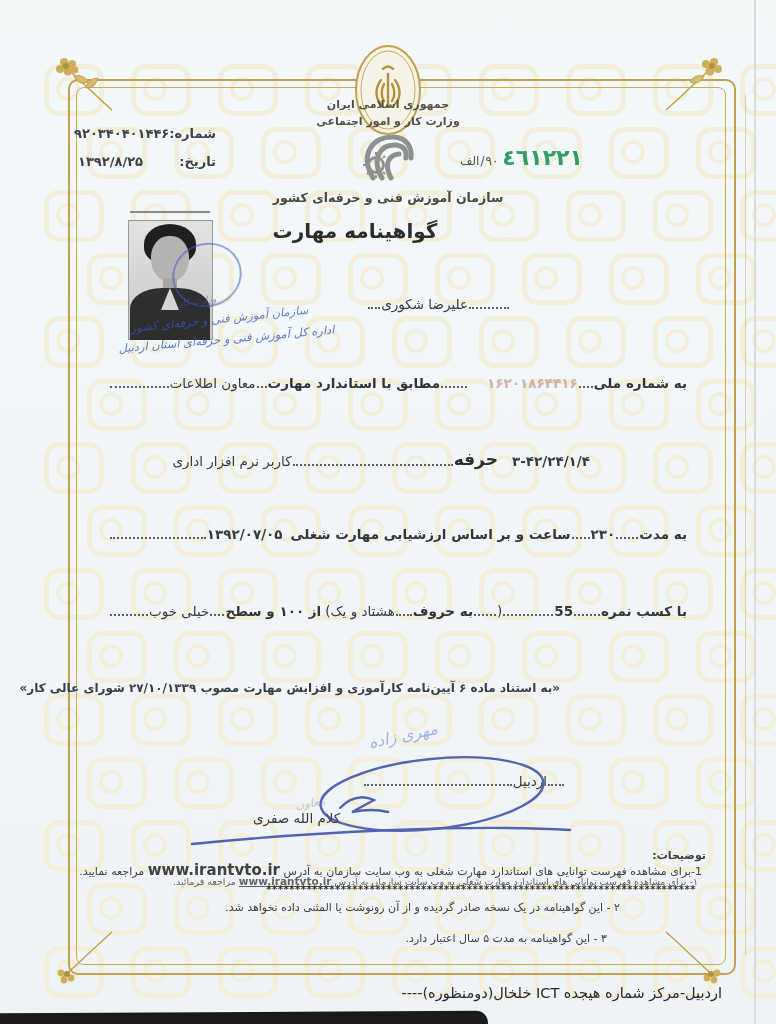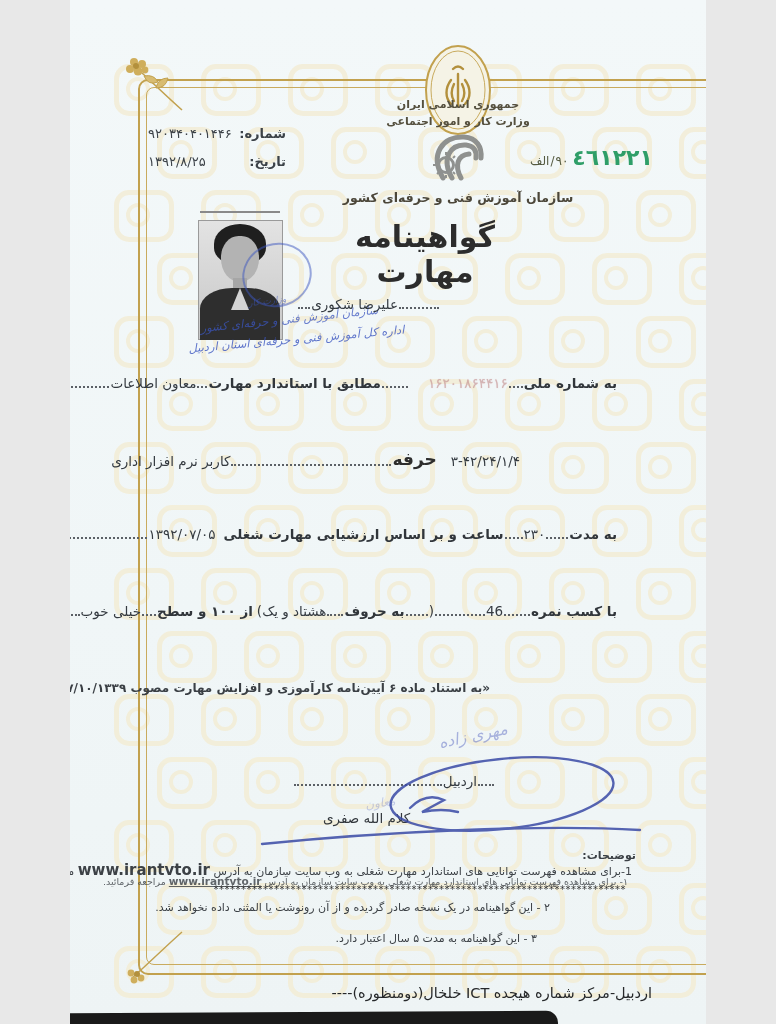--- a/index.html
+++ b/index.html
@@ -1,17 +1,17 @@
 <!DOCTYPE html>
 <html lang="fa"><head>
 <meta charset="utf-8">
 <style>
   html,body{margin:0;padding:0;}
   body{background:#e8e8e8;font-family:"DejaVu Sans","Liberation Sans",sans-serif;}
-  .page{position:relative;width:636px;height:1024px;margin:0 auto;overflow:hidden;
+  .page{position:relative;width:776px;height:1024px;margin:0 auto;overflow:hidden;
         background:linear-gradient(180deg,#f3f8f9 0%,#f0f6f7 60%,#eef4f5 100%);}
   
   .wm{position:absolute;width:50px;height:42px;border:5px solid #f3edd6;border-radius:15px;opacity:.85;}
   .wm::after{content:"";position:absolute;left:7px;top:8px;width:16px;height:16px;border:4px solid #f3edd6;border-radius:50%;}
   
   .frame-outer{position:absolute;left:68px;top:79px;width:664px;height:892px;border:2px solid #c2a14e;border-radius:10px;}
   .frame-inner{position:absolute;left:76px;top:87px;width:648px;height:876px;border:1px solid #c9ab5e;border-radius:8px;}
   .edge-line{position:absolute;left:745px;top:95px;width:1px;height:860px;background:#c9ab5e;opacity:.55;}
   .edge-shadow{position:absolute;left:754px;top:0;width:2px;height:1024px;background:#ccd2d3;opacity:.7;}
   .corner{position:absolute;width:64px;height:60px;}
@@ -22,39 +22,39 @@
   
   .issue{position:absolute;left:78px;top:126px;width:138px;direction:rtl;color:#3c4248;font-size:13px;}
   .issue .r{display:flex;justify-content:space-between;align-items:baseline;margin-bottom:13px;white-space:nowrap;}
   .issue .lbl{font-weight:bold;}
   
   .serial{position:absolute;left:460px;top:145px;display:flex;direction:ltr;align-items:baseline;gap:1px;}
   .serial .pfx{font-size:12px;color:#555a40;}
   .serial .grn{font-size:22px;font-weight:bold;letter-spacing:4px;color:#2f9e68;margin-left:3px;}
   
   .title{position:absolute;left:248px;top:219px;width:214px;text-align:center;direction:rtl;
-         font-size:30px;font-weight:900;color:#2c2c2c;letter-spacing:-.5px;}
+         font-size:20px;font-weight:900;color:#2c2c2c;letter-spacing:-.5px;}
   
   .photo-line{position:absolute;left:130px;top:211px;width:80px;height:2px;background:#8a8a8a;}
   .photo{position:absolute;left:128px;top:220px;width:85px;height:120px;background:linear-gradient(180deg,#e3e3e3,#c7c7c7);
          box-shadow:inset 0 0 0 1px #9a9a9a;overflow:hidden;filter:grayscale(1);}
   .photo .hair{position:absolute;left:16px;top:4px;width:52px;height:40px;background:#1f1f1f;border-radius:50% 50% 40% 40%;}
   .photo .face{position:absolute;left:23px;top:16px;width:38px;height:46px;background:#b9b2a6;border-radius:46% 46% 50% 50%;}
   .photo .neck{position:absolute;left:35px;top:58px;width:14px;height:14px;background:#ada698;}
   .photo .body{position:absolute;left:2px;top:68px;width:80px;height:52px;background:#2e2e2e;border-radius:40% 40% 0 0;}
   .photo .shirt{position:absolute;left:33px;top:68px;width:18px;height:22px;background:#d8d4cc;clip-path:polygon(50% 0,0 100%,100% 100%);}
   .stamp-oval{position:absolute;left:172px;top:243px;width:66px;height:60px;border:2.5px solid #3b56c0;border-radius:50%;
               transform:rotate(-18deg);opacity:.5;}
   .stamp-txt{position:absolute;direction:rtl;color:#3b56c0;font-style:italic;white-space:nowrap;}
   
   .row{position:absolute;display:flex;direction:rtl;align-items:flex-end;color:#343a40;font-size:13.5px;white-space:nowrap;}
   .row .lbl{font-weight:bold;color:#31363b;}
   .ldr{display:inline-block;border-bottom:2px dotted #5b6066;height:3px;align-self:flex-end;margin:0 1px 3px 1px;}
   .grow{flex:1;}
-  .num{direction:ltr;unicode-bidi:isolate;}
+  .num{direction:ltr;unicode-bidi:isolate;font-weight:bold;}
   .grant-lbl{font-size:20px;font-weight:900;color:#2d2d2d;}
   .faint{color:#c08a8a;opacity:.6;text-shadow:0 0 1px #d3a5a5;margin-left:19px;}
   .prof-lbl{font-size:17px;font-weight:900;color:#2d2d2d;}
   .clause{position:absolute;right:216px;top:681px;direction:rtl;font-size:12px;font-weight:bold;color:#3a3f44;white-space:nowrap;}
   
   .sig-svg{position:absolute;left:170px;top:712px;}
   .script{position:absolute;direction:rtl;color:#6b79c8;font-style:italic;white-space:nowrap;}
   .signer{position:absolute;left:253px;top:810px;direction:rtl;font-size:13.5px;color:#33383d;}
   
   .note{position:absolute;direction:rtl;color:#3c4146;white-space:nowrap;}
@@ -358,21 +358,21 @@
     <span class="ldr" style="width:18px;"></span>
     <span class="lbl">ساعت و بر اساس ارزشیابی مهارت شغلی</span>
     <span style="width:8px;"></span>
     <span class="num">۱۳۹۲/۰۷/۰۵</span>
     <span class="ldr grow"></span>
   </div>
 
   <div class="row" style="right:89px;top:603px;width:578px;">
     <span class="lbl">با کسب نمره</span>
     <span class="ldr" style="width:26px;"></span>
-    <span class="num">46</span>
+    <span class="num">55</span>
     <span class="ldr" style="width:50px;"></span>
     <span>(</span>
     <span class="ldr" style="width:22px;"></span>
     <span class="lbl">به حروف</span>
     <span class="ldr" style="width:16px;"></span>
     <span>هشتاد و یک</span>
     <span>)</span>
     <span style="width:4px;"></span>
     <span class="lbl">از ۱۰۰ و سطح</span>
     <span class="ldr" style="width:14px;"></span>

